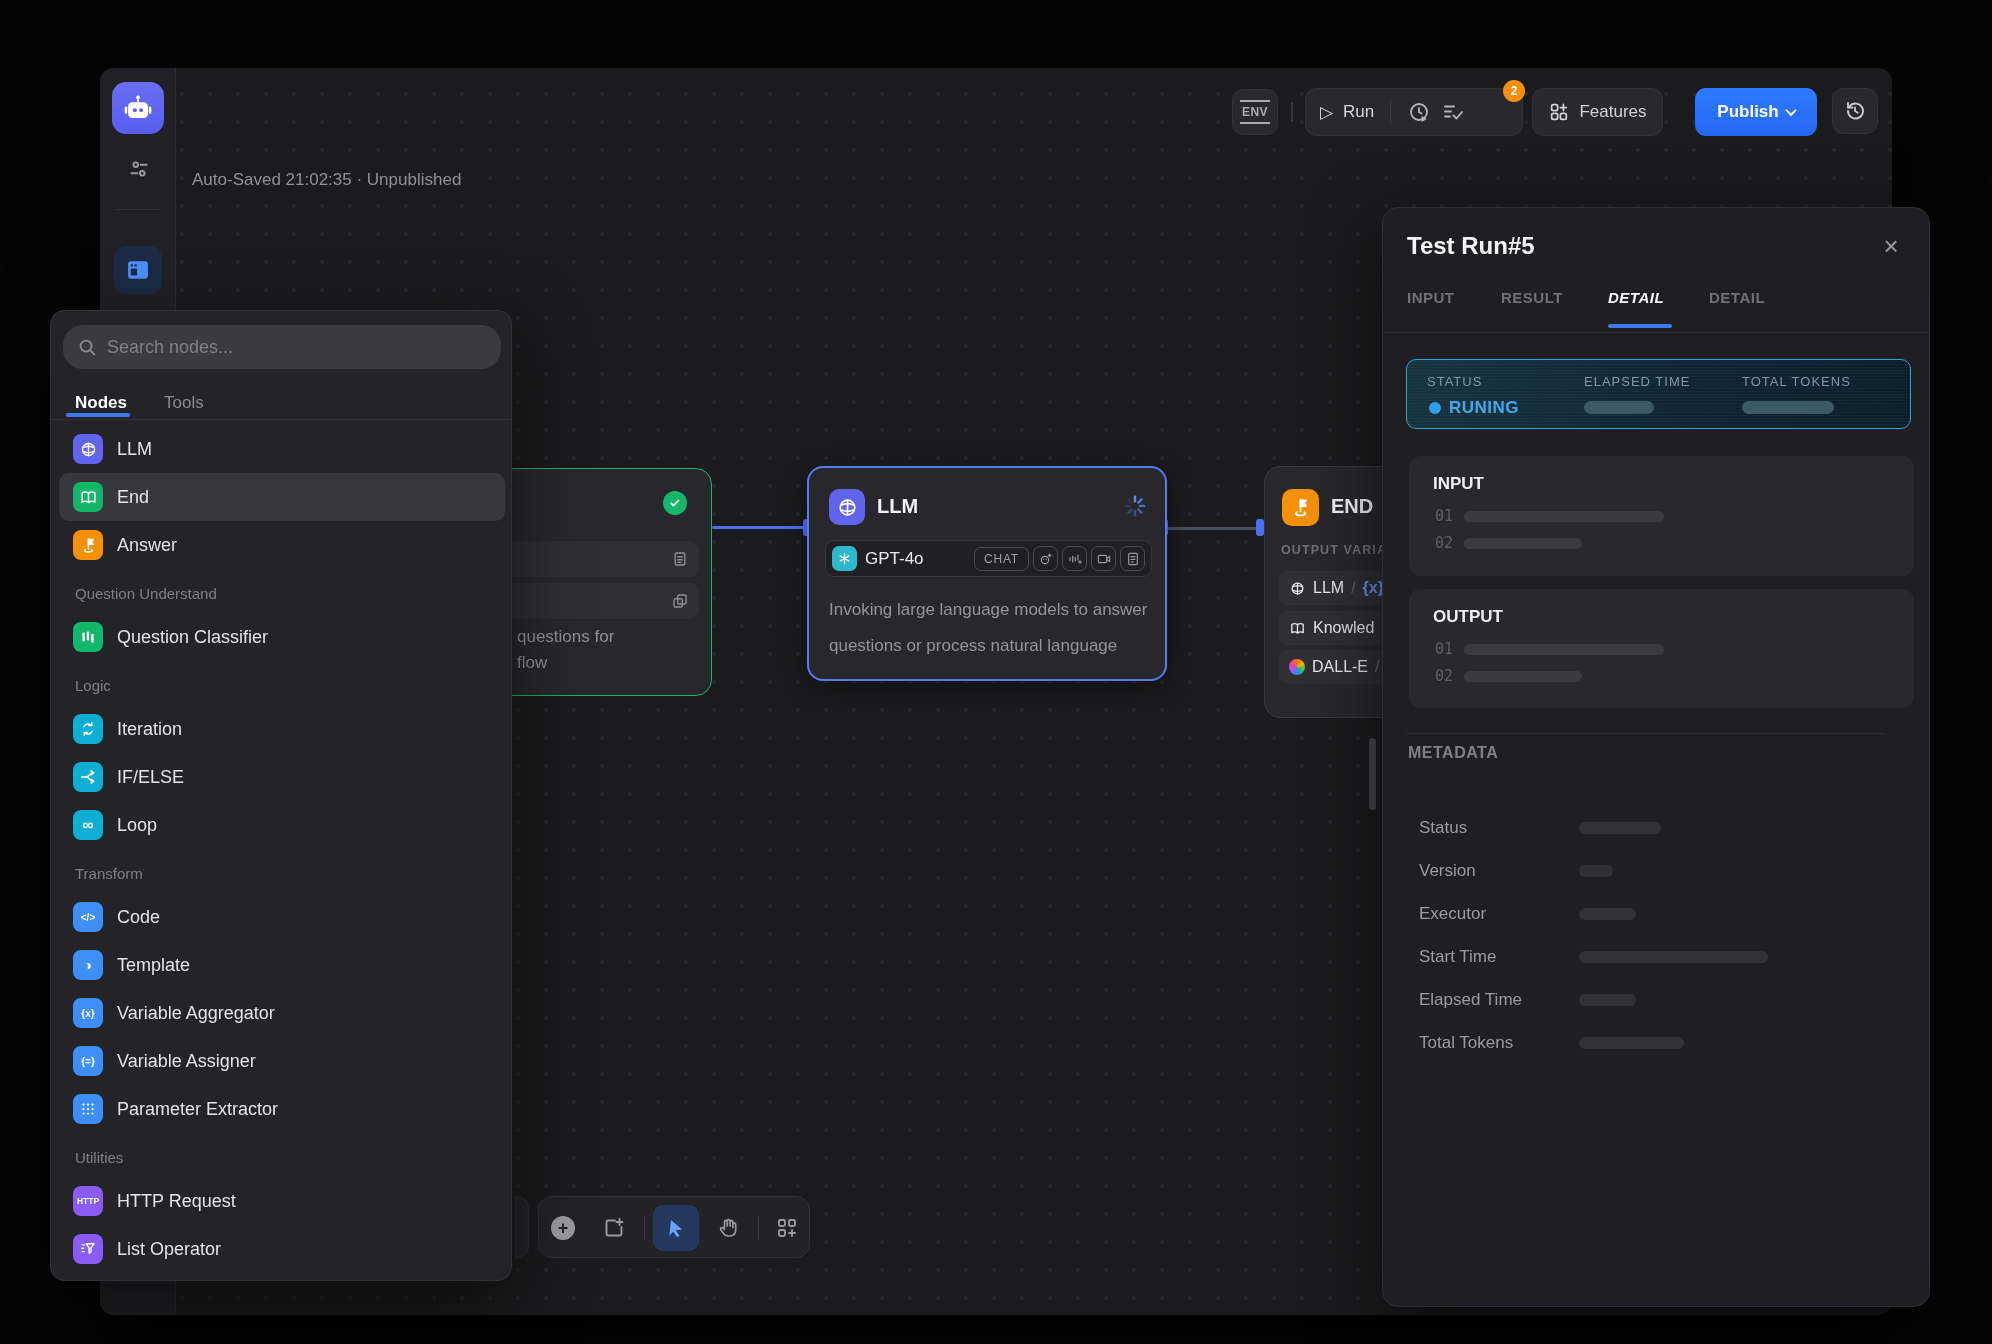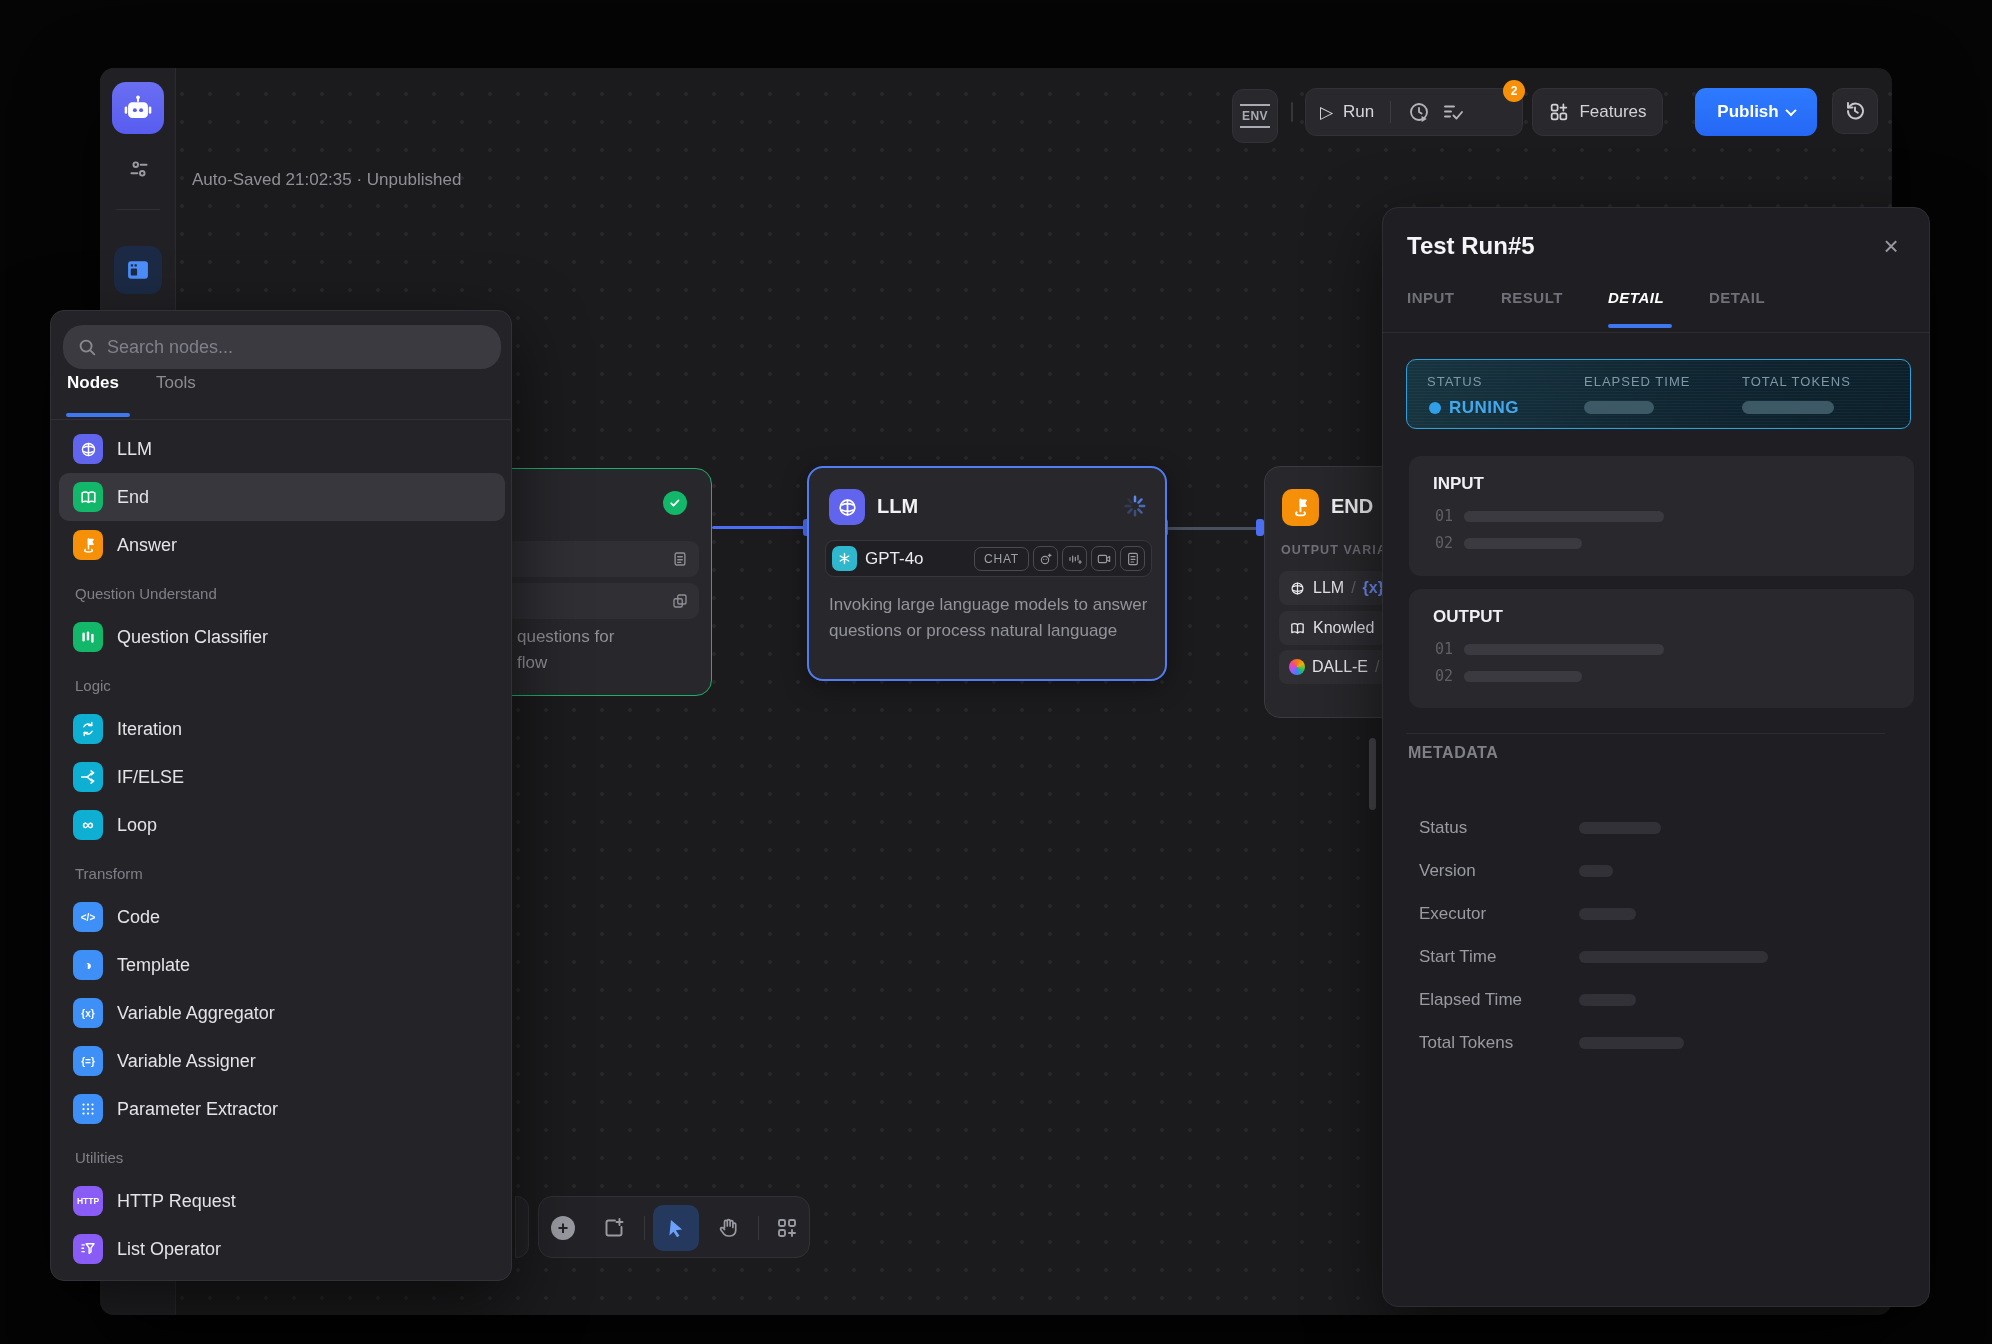--- a/index.html
+++ b/index.html
@@ -20,21 +20,21 @@
   .logo-tile { position:absolute; left:12px; top:14px; width:52px; height:52px; border-radius:14px;
     background:linear-gradient(180deg,#6a6ef2,#585df0); display:flex; align-items:center; justify-content:center; }
   .side-ic { position:absolute; left:22px; top:84px; width:34px; height:34px; color:#9a9ba2;
     display:flex; align-items:center; justify-content:center; }
   .side-div { position:absolute; left:16px; top:141px; width:44px; height:1px; background:#2f2f34; }
   .win-tile { position:absolute; left:14px; top:178px; width:48px; height:48px; border-radius:12px;
     background:#1c2a45; display:flex; align-items:center; justify-content:center; color:#4d8efa; }
   
   .tb-btn { position:absolute; background:#29292d; border:1px solid #313136; border-radius:11px;
     display:flex; align-items:center; justify-content:center; color:#c9cacf; }
-  .env-btn { left:1132px; top:21px; width:46px; height:54px; }
+  .env-btn { left:1132px; top:21px; width:46px; height:46px; }
   .envg { font-size:12px; font-weight:700; color:#a9abb2; letter-spacing:.5px;
     border-top:2px solid #a9abb2; border-bottom:2px solid #a9abb2; padding:3px 2px; }
   .tb-dot-div { left:1191px; top:34px; width:2px; height:20px; background:#35353a; position:absolute; border-radius:1px; }
   .run-group { left:1205px; top:20px; width:218px; height:48px; justify-content:flex-start; padding:0 14px; gap:10px; }
   .play-glyph { font-size:17px; color:#d6d7db; }
   .run-label { font-size:17px; color:#d6d7db; }
   .rg-div { width:1px; height:22px; background:#3d3d43; margin:0 6px; }
   .rg-ic { width:24px; height:24px; color:#b4b5bb; }
   .badge { position:absolute; left:1403px; top:12px; width:22px; height:22px; border-radius:50%;
     background:#f79009; color:#fff; font-size:12px; font-weight:700;
@@ -64,21 +64,21 @@
   .spinner { position:absolute; left:313px; top:25px; width:26px; height:26px; color:#5c87f5; }
   .model-row { position:absolute; left:16px; top:72px; width:327px; height:37px; background:#202024;
     border:1px solid #36363c; border-radius:9px; display:flex; align-items:center; padding:0 6px; }
   .gpt-tile { width:25px; height:25px; border-radius:7px; background:#2fb8cd; color:#fff;
     display:flex; align-items:center; justify-content:center; flex:none; }
   .model-name { margin-left:8px; font-size:17px; color:#ececf0; }
   .chat-pill { margin-left:auto; height:24px; padding:0 9px; border:1px solid #4a4a51; border-radius:7px;
     font-size:12px; letter-spacing:.8px; color:#9ea0a8; display:flex; align-items:center; }
   .mini-pill { width:25px; height:25px; margin-left:4px; border:1px solid #4a4a51; border-radius:7px;
     color:#9a9ba2; display:flex; align-items:center; justify-content:center; flex:none; }
-  .llm-desc { position:absolute; left:20px; top:124px; width:322px; font-size:17px; line-height:26px; color:#93939b; }
+  .llm-desc { position:absolute; left:20px; top:124px; width:322px; font-size:17px; line-height:36px; color:#93939b; }
 
   #end-node { left:1164px; top:398px; width:252px; height:252px; border:1px solid #3a3a40; }
   .out-label { position:absolute; left:16px; top:76px; font-size:12.5px; font-weight:600;
     letter-spacing:1.1px; color:#6f7078; }
   .var-row { position:absolute; left:14px; width:226px; height:34px; background:#2f2f34; border-radius:8px;
     display:flex; align-items:center; padding:0 10px; gap:7px; font-size:16px; color:#e6e6ea; }
   .var-sep { color:#62626a; } .var-val { color:#6e8df5; font-weight:600; }
   .dalle-dot { width:16px; height:16px; border-radius:50%; flex:none;
     background:conic-gradient(#f97316,#eab308,#22c55e,#3b82f6,#a855f7,#ec4899,#f97316); }
 
@@ -103,21 +103,21 @@
 
   
   #node-panel { position:absolute; left:50px; top:310px; width:462px; height:971px; background:#242428;
     border:1px solid #313137; border-radius:14px; box-shadow:0 24px 70px rgba(0,0,0,.6); z-index:20; }
   .search-box { position:absolute; left:12px; top:14px; width:438px; height:44px; }
   .search-box input { width:100%; height:100%; background:#3a3a40; border:none; border-radius:20px;
     padding:0 14px 0 44px; font-size:18px; color:#d6d7db; outline:none;
     font-family:"Liberation Sans","DejaVu Sans",sans-serif; }
   .search-box input::placeholder { color:#7f8089; }
   .search-ic { position:absolute; left:13px; top:11px; width:22px; height:22px; color:#8a8b92; }
-  .np-tab { position:absolute; top:62px; font-size:17px; }
+  .np-tab { position:absolute; top:82px; font-size:17px;margin-left:8px; }
   .np-tab.active { color:#fff; font-weight:700; }
   .np-tab.idle { color:#8a8b92; }
   .np-underline { position:absolute; left:15px; top:102px; width:64px; height:3.5px; border-radius:2px; background:#3e78f0; }
   .np-div { position:absolute; left:0; top:108px; width:100%; height:1px; background:#303036; }
   #node-list { position:absolute; left:0; top:114px; width:100%; }
   .nrow { height:48px; display:flex; align-items:center; padding-left:22px; gap:14px; }
   .nrow.hl { background:#37373d; border-radius:10px; margin:0 6px 0 8px; padding-left:14px; }
   .nlabel { font-size:18px; color:#e4e4e7; }
   .nsec { height:44px; padding:16px 0 0 24px; font-size:15px; color:#7f8087; }
   .tile { width:30px; height:30px; border-radius:8px; display:flex; align-items:center; justify-content:center;

